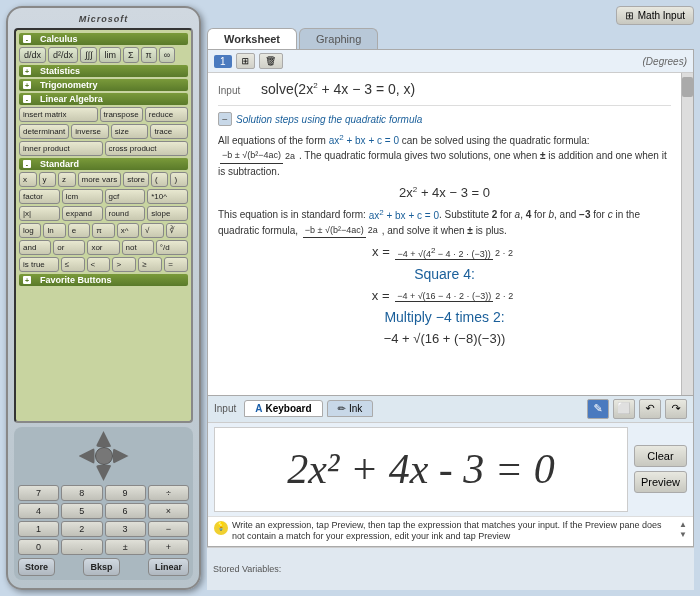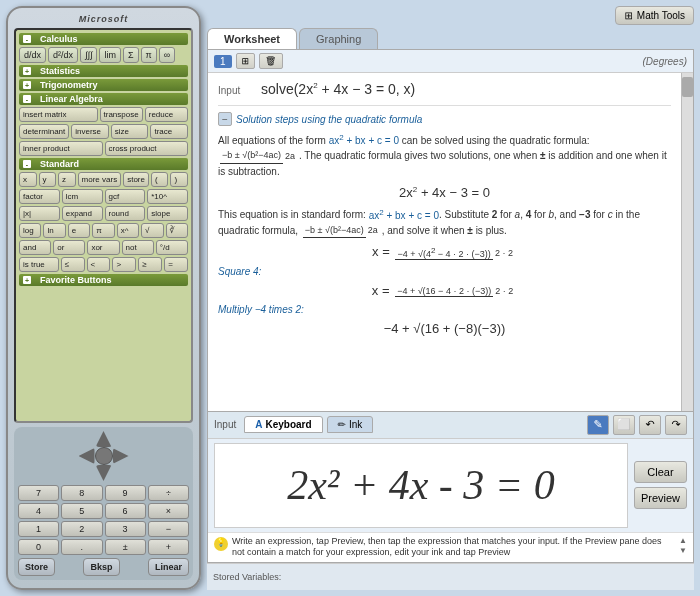--- a/index.html
+++ b/index.html
@@ -371,24 +371,24 @@
 
     .formula-display {
       text-align: center;
       font-size: 13px;
       margin: 6px 0;
       color: #333;
     }
 
     .step-header {
       color: #1a5f9a;
-      font-size: 10px;
+      font-size: 14px;
       margin-top: 6px;
       margin-bottom: 4px;
-      font-style: italic;
+      text-align: center;
     }
 
     
     .input-area {
       border-top: 1px solid #aaa;
       background: #e8f0f8;
     }
 
     .input-toolbar {
       display: flex;
@@ -527,21 +527,21 @@
 
     .hint-scroll-btn {
       font-size: 8px;
       cursor: pointer;
       color: #666;
     }
 
     .status-bar {
       background: #e0e8f0;
       border-top: 1px solid #ccc;
-      padding: 8px 6px;
+      padding: 16px 6px;
       font-size: 9px;
       color: #555;
     }
 
     .worksheet-content-area {
       display: flex;
       flex: 1;
       overflow: hidden;
     }
 
@@ -722,21 +722,21 @@
       </div>
     </div>
 
   </div>
 
   <div class="right-panel">
 
     <div class="top-toolbar">
       <button class="math-tools-btn">
         <span>⊞</span>
-        <span>Math Tools</span>
+        <span>Math Input</span>
       </button>
     </div>
 
     <div class="tab-bar">
       <div class="tab tab-active">
         <span>Worksheet</span>
       </div>
       <div class="tab tab-inactive">
         <span>Graphing</span>
       </div>

